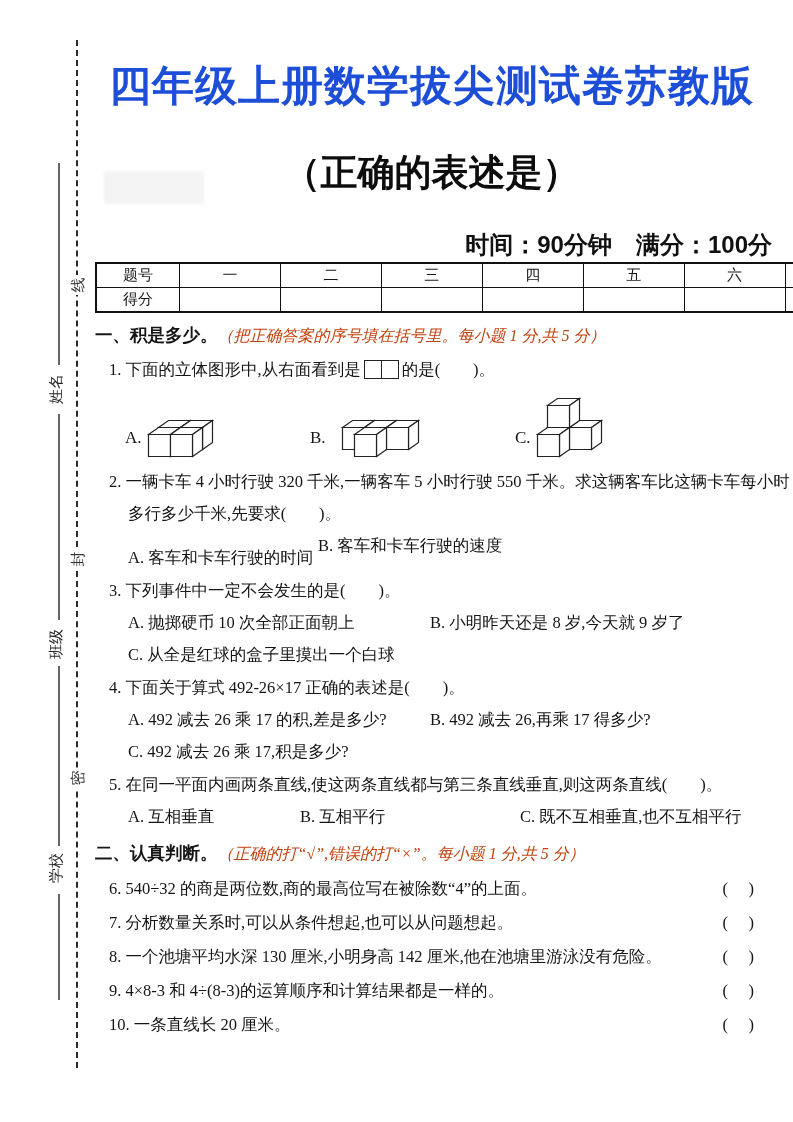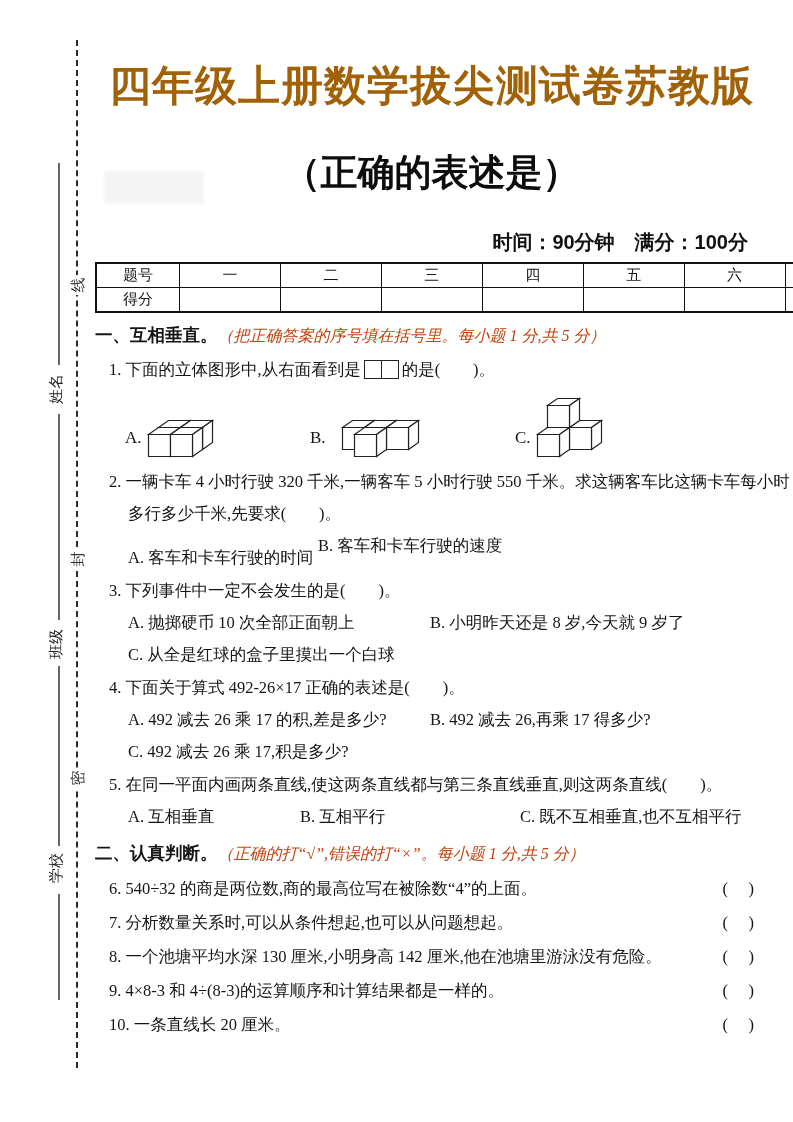--- a/index.html
+++ b/index.html
@@ -14,29 +14,29 @@
     border-left:2px dashed #2a2a2a;}
   .seal-char{position:absolute; left:68px; width:20px; text-align:center;
     font-size:15px; line-height:18px; transform:rotate(-90deg);
     background:#fff; color:#333;}
   .mline{position:absolute; left:58px; width:2px; background:#666;}
   .mlabel{position:absolute; left:38px; width:36px; height:18px; text-align:center;
     font-size:15px; line-height:18px; transform:rotate(-90deg); color:#222;}
   
   .title{position:absolute; top:58px; left:90px; right:20px; text-align:center;
     font-family:"Liberation Sans","DejaVu Sans",sans-serif;
-    font-weight:bold; font-size:42px; letter-spacing:1px; color:#a16207;}
+    font-weight:bold; font-size:42px; letter-spacing:1px; color:#1d4ed8;}
   .subtitle{position:absolute; top:148px; left:90px; right:20px; text-align:center;
     font-family:"Liberation Sans","DejaVu Sans",sans-serif;
     font-weight:bold; font-size:37px; color:#0d0d0d;}
   .smudge{position:absolute; left:104px; top:171px; width:100px; height:33px;
     background:#f4f4f4; border-radius:3px; filter:blur(1px);}
-  .exam-info{position:absolute; top:229px; right:45px;
+  .exam-info{position:absolute; top:229px; right:21px;
     font-family:"Liberation Sans","DejaVu Sans",sans-serif;
-    font-weight:bold; font-size:20px; color:#111;}
+    font-weight:bold; font-size:24px; color:#111;}
   
   .score-table{position:absolute; top:262px; left:95px; width:792px;
     border-collapse:collapse; table-layout:fixed;
     font-family:"Liberation Sans","DejaVu Sans",sans-serif; font-size:15px;}
   .score-table td{border:1px solid #111; height:23px; text-align:center; padding:0;}
   .score-table{border:2px solid #111;}
   .score-table td.lab{width:82px;}
   
   .content{position:absolute; top:320px; left:95px; width:665px; font-size:16.5px;}
   .sec-head{display:flex; align-items:baseline; line-height:30px; margin-bottom:3px; white-space:nowrap;}
@@ -109,21 +109,21 @@
       <td></td>
       <td></td>
       <td></td>
     </tr>
   </tbody>
     </table>
 
   <div class="content">
 
     <div class="sec-head">
-      <span class="h-bold">一、互相垂直。</span>
+      <span class="h-bold">一、积是多少。</span>
       <span class="h-note">（把正确答案的序号填在括号里。每小题 1 分,共 5 分）</span>
     </div>
 
     <div class="q">
       <div class="q-line ind1">
         <span>1. 下面的立体图形中,从右面看到是</span><span class="twobox"><span></span><span></span></span><span>的是(　　)。</span>
       </div>
       <div class="figrow">
         <div class="figopt fa">
           <span class="olab">A.</span>

